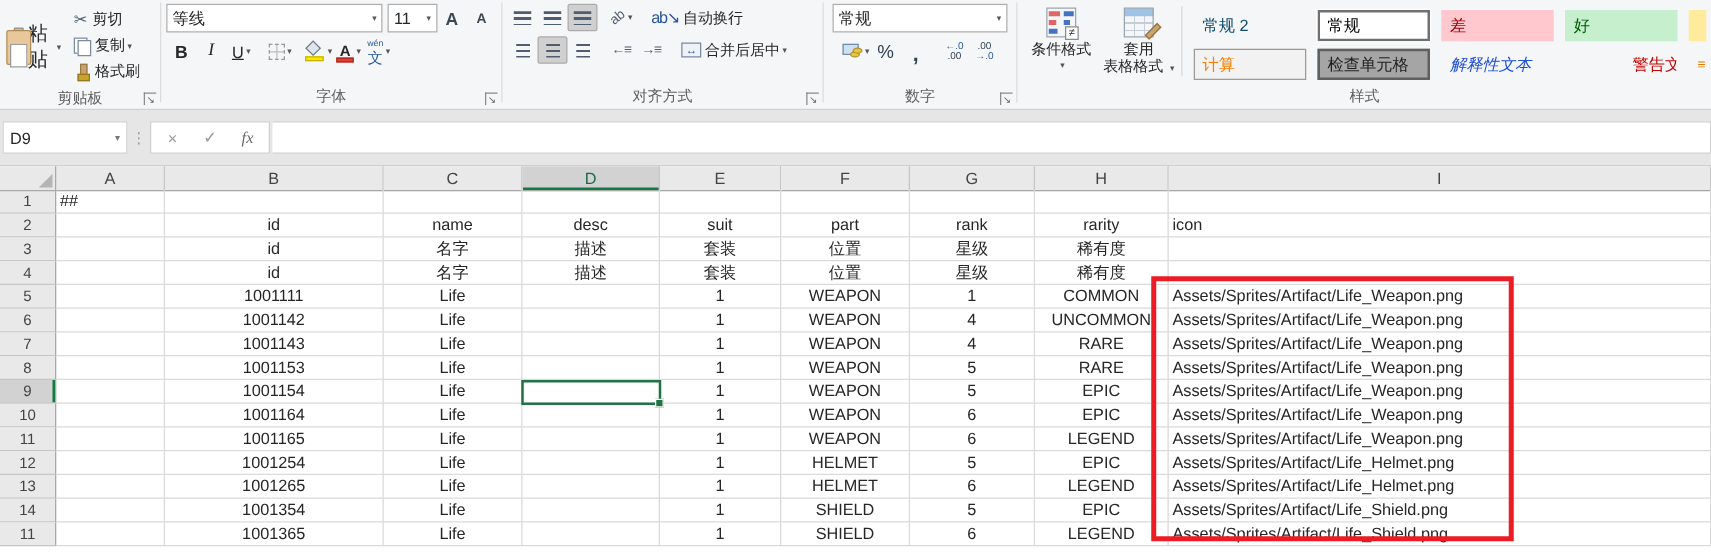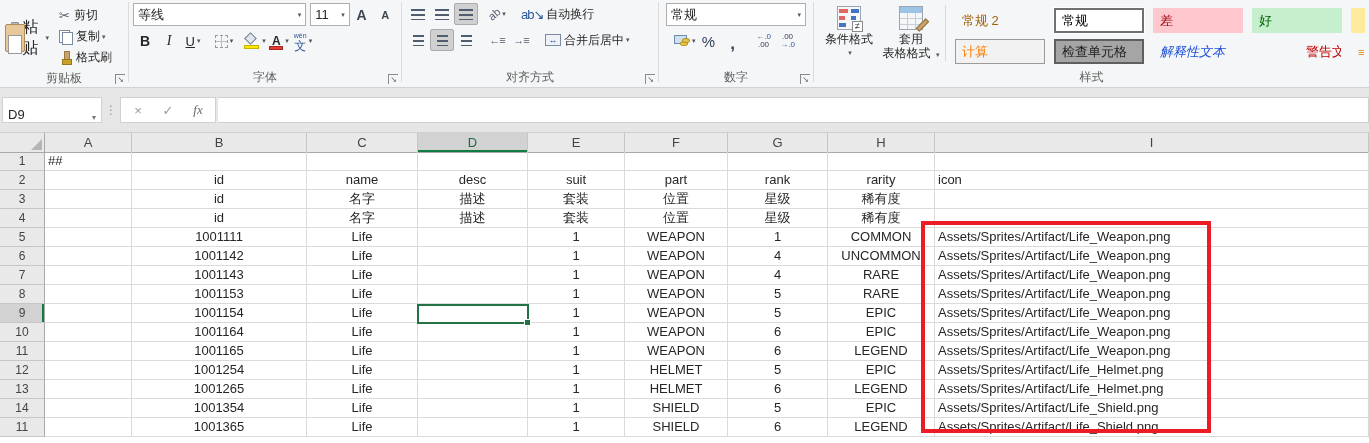--- a/index.html
+++ b/index.html
@@ -125,21 +125,21 @@
   .gitem.selected { border:2px solid #707070; outline:1px solid #fff; }
   .gitem.boxed { border:1px solid #9a9a9a; }
   .gitem.boxed-strong { border:2px solid #5f5f5f; }
   .gitem.italic { font-style:italic; }
   .sliver-top { background:#ffeb9c; }
   .sliver-bottom { color:#e07b00; font-size:11px; display:flex; align-items:center; }
 
   
   .fbar { display:flex; align-items:center; height:45px; background:#e6e6e6;
     border-bottom:1px solid #cfcfcf; padding:0 0 0 2px; }
-  .namebox { display:flex; align-items:flex-end; justify-content:space-between;
+  .namebox { display:flex; align-items:center; justify-content:space-between;
     width:100px; height:26px; background:#fff; border:1px solid #d0d0d0; font-size:13px; padding:0 5px; }
   .namebox .nb-drop { color:#777; font-size:8px; }
   .fdots { width:18px; text-align:center; color:#9a9a9a; font-size:12px; }
   .fbtns { display:flex; align-items:center; height:26px; background:#fff;
     border:1px solid #d0d0d0; padding:0 2px; }
   .fbtn { width:30px; text-align:center; color:#9a9a9a; font-size:13px; cursor:pointer; }
   .fbtn.fx { font-style:italic; font-family:"Liberation Serif",serif; color:#6a6a6a; }
   .finput { flex:1; height:26px; background:#fff; border:1px solid #d0d0d0; border-left:none; margin-left:2px; }
 
   
@@ -388,21 +388,21 @@
         </div>
         <div class="bigbtn">
           <span class="ft-ic">
               <span class="brush"></span>
             </span>
           <span>套用</span>
           <span><span>表格格式</span> <span class="drop">▾</span></span>
         </div>
         <div class="vline" style="height:56px;"></div>
         <div class="gallery">
-            <div class="gitem plain" style="color: #a16207; background: transparent;">常规 2</div>
+            <div class="gitem plain" style="color: #0c4a6e; background: transparent;">常规 2</div>
             <div class="gitem selected" style="color: rgb(0, 0, 0); background: rgb(255, 255, 255);">常规</div>
             <div class="gitem plain" style="color: rgb(156, 0, 6); background: rgb(255, 199, 206);">差</div>
             <div class="gitem plain" style="color: rgb(0, 97, 0); background: rgb(198, 239, 206);">好</div>
             <div class="gitem sliver-top"></div>
             <div class="gitem boxed" style="color: rgb(250, 125, 0); background: rgb(242, 242, 242);">计算</div>
             <div class="gitem boxed-strong" style="color: rgb(31, 31, 31); background: rgb(165, 165, 165);">检查单元格</div>
             <div class="gitem italic" style="color: #1d4ed8; background: transparent;">解释性文本</div>
             <div class="gitem plain" style="color: rgb(192, 0, 0); background: transparent; margin-left: 47px;">警告文本</div>
             <div class="gitem sliver-bottom">≡</div>
           </div>

